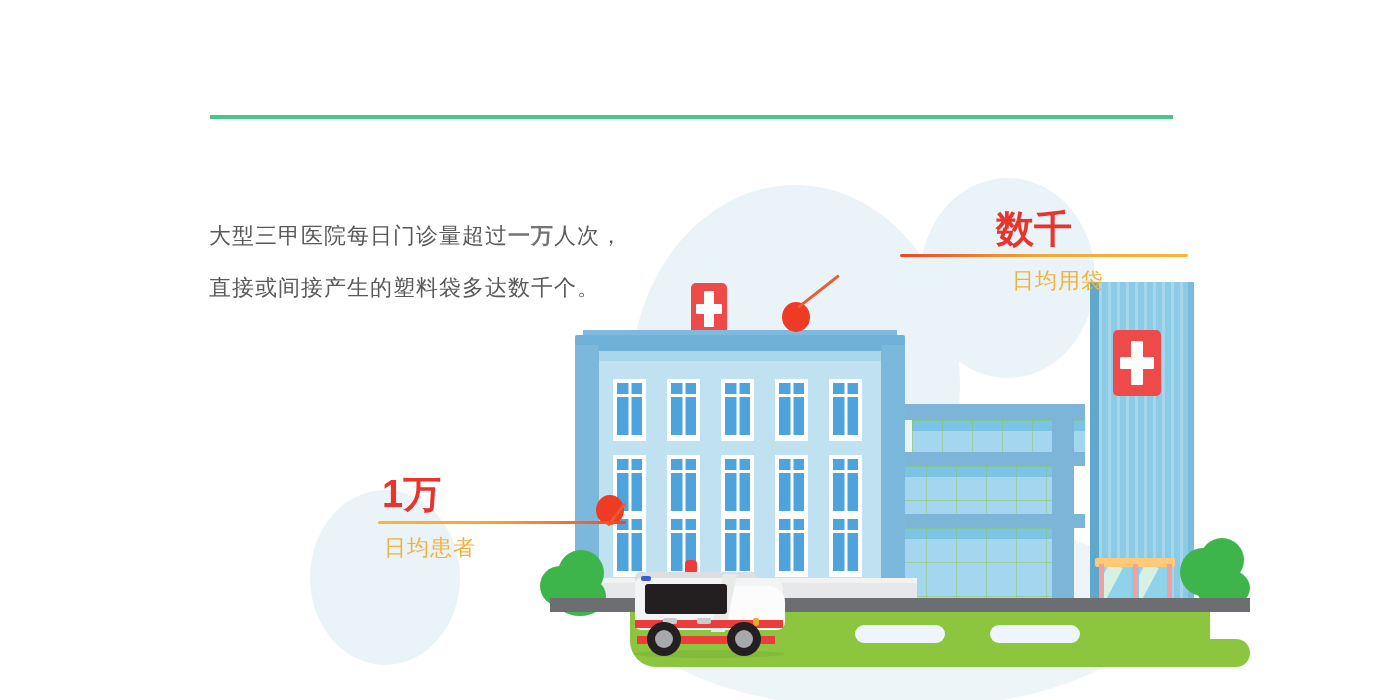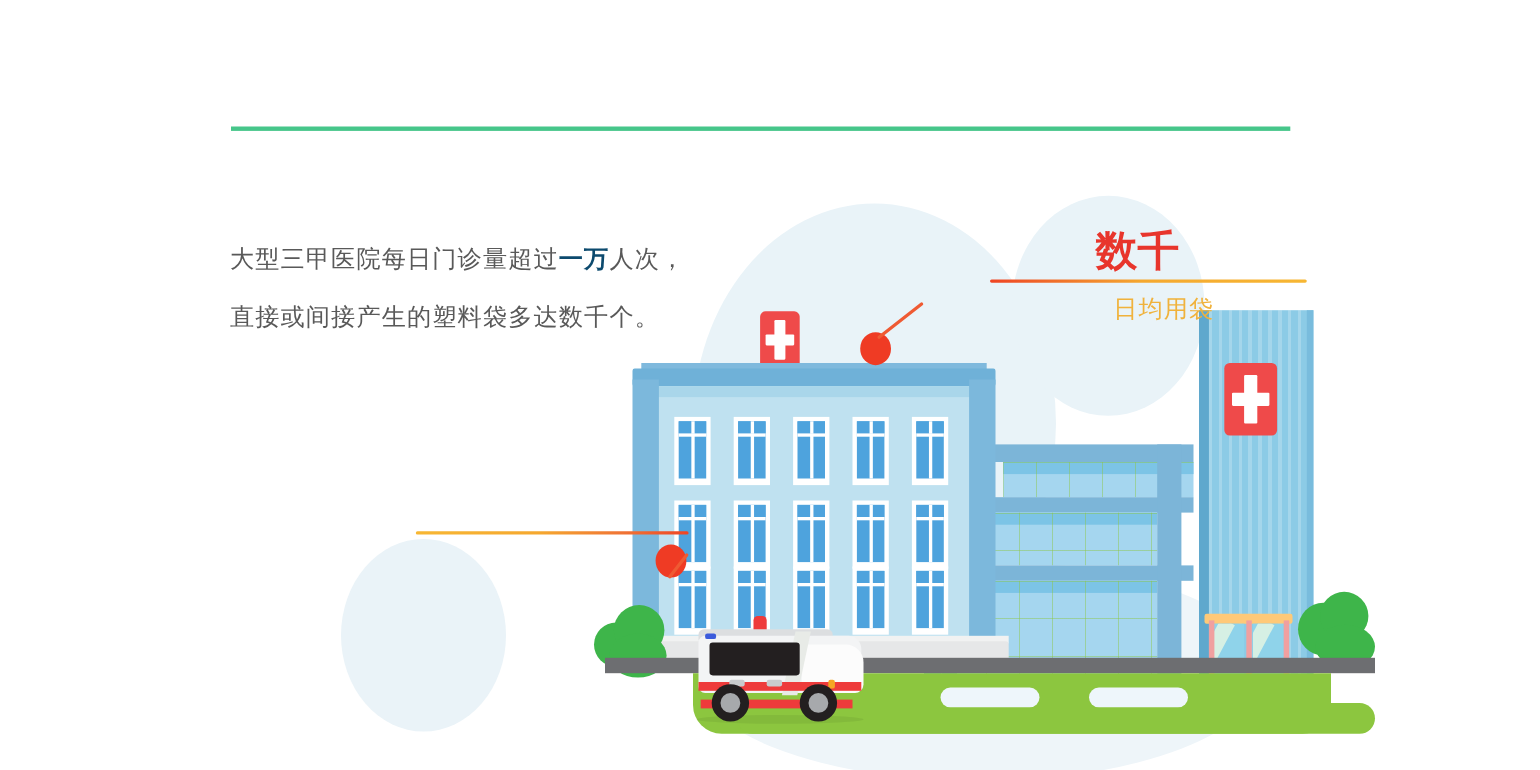--- a/index.html
+++ b/index.html
@@ -27,21 +27,21 @@
   }
 
   
   .body-copy{
     position:absolute;left:209px;top:188px;
     width:430px;
     font-size:22px;line-height:52px;
     color:#595959;
     letter-spacing:1px;
   }
-  .body-copy b{font-weight:bold;color:#0c4a6e;font-family:Liberation Serif, serif;}
+  .body-copy b{font-weight:bold;color:#737373;font-family:Liberation Serif, serif;}
 
   
   .stage{position:absolute;left:300px;top:150px;width:1100px;height:550px;}
 
   
   .blob{position:absolute;border-radius:50%;background:#e9f3f8;}
   .blob-1{left:330px;top:35px;width:330px;height:400px;}
   .blob-2{left:620px;top:28px;width:175px;height:200px;}
   .blob-3{left:10px;top:340px;width:150px;height:175px;background:#eaf3f8;}
   .blob-4{left:330px;top:360px;width:520px;height:200px;background:#eef5f9;}
@@ -433,17 +433,19 @@
     <div class="leader leader-a"></div>
     <div class="callout callout-a">
       <div class="co-value">数千</div>
       <div class="co-line"></div>
       <div class="co-label">日均用袋</div>
     </div>
 
     <div class="dot dot-b"></div>
     <div class="leader leader-b"></div>
     <div class="callout callout-b">
+      <div class="co-value">1万</div>
       <div class="co-line"></div>
+      <div class="co-label">日均患者</div>
     </div>
 
   </div>
 </div>
 
 </body></html>

